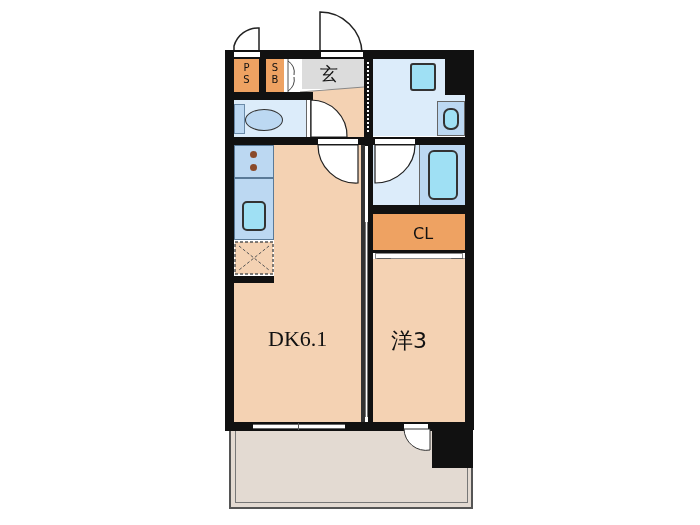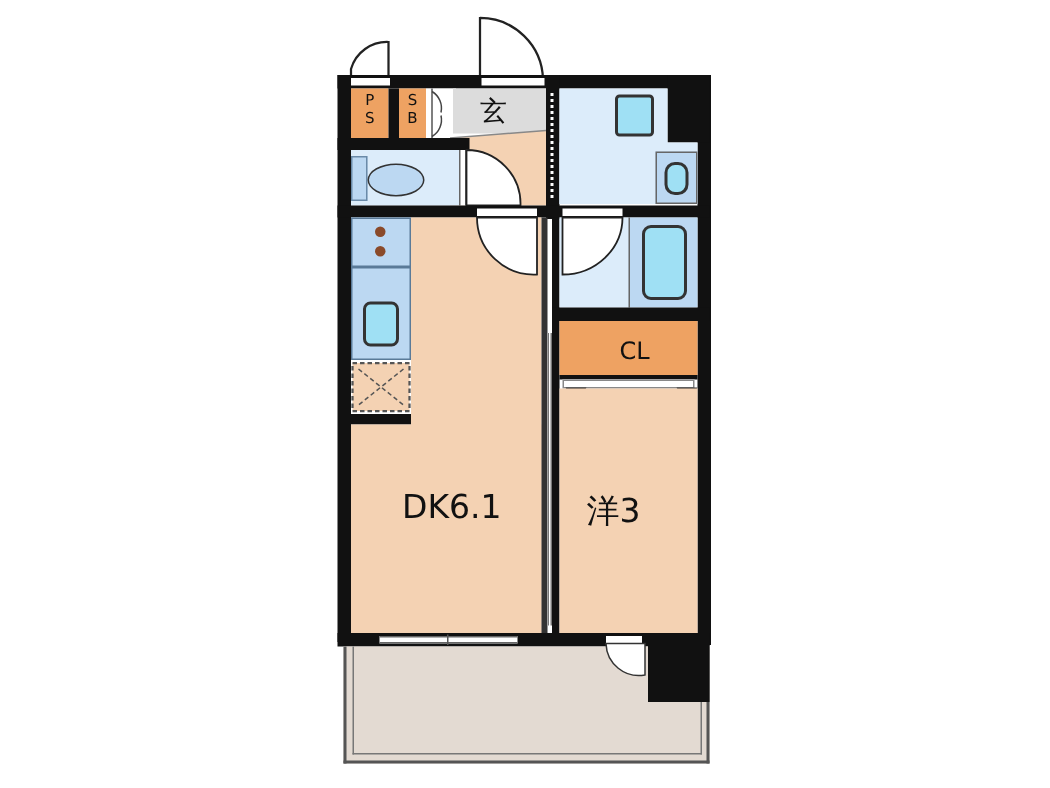--- a/index.html
+++ b/index.html
@@ -98,21 +98,21 @@
     <line x1="5" y1="5" x2="35" y2="29" stroke="#555" stroke-width="1" stroke-dasharray="3,2"></line>
     <line x1="35" y1="5" x2="5" y2="29" stroke="#555" stroke-width="1" stroke-dasharray="3,2"></line>
   </svg>
   <div class="abs wall" style="left:234px;top:276px;width:40px;height:7px;"></div>
 
   <div class="abs room-wood" style="left:274px;top:145px;width:87px;height:277px;"></div>
   <div class="abs room-wood" style="left:234px;top:283px;width:127px;height:139px;"></div>
   <svg style="left:318px;top:145px;" width="40" height="38">
     <path d="M0,0 L40,0 L40,38 A38,38 0 0 1 0,0 Z" fill="#fff" stroke="#222" stroke-width="1.2"></path>
   </svg>
-  <div class="label" style="left:268px;top:326px;font-size:22px;">DK6.1</div>
+  <div class="label" style="left:268px;top:326px;font-size:22px;font-family:Liberation Serif, serif;">DK6.1</div>
 
   <div class="abs wall" style="left:361px;top:145px;width:4px;height:277px;background:#333;"></div>
   <div class="abs" style="left:365px;top:222px;width:3px;height:195px;background:#fff;border-left:1px solid #777;border-right:1px solid #777;"></div>
   <div class="abs wall" style="left:368px;top:145px;width:5px;height:285px;"></div>
 
   <div class="abs room-wet" style="left:373px;top:145px;width:46px;height:60px;"></div>
   <svg style="left:375px;top:145px;" width="40" height="38">
     <path d="M0,0 L40,0 A40,38 0 0 1 0,38 Z" fill="#fff" stroke="#222" stroke-width="1.2"></path>
   </svg>
   <div class="abs room-wet2" style="left:419px;top:145px;width:46px;height:60px;border-left:1px solid #666;"></div>

